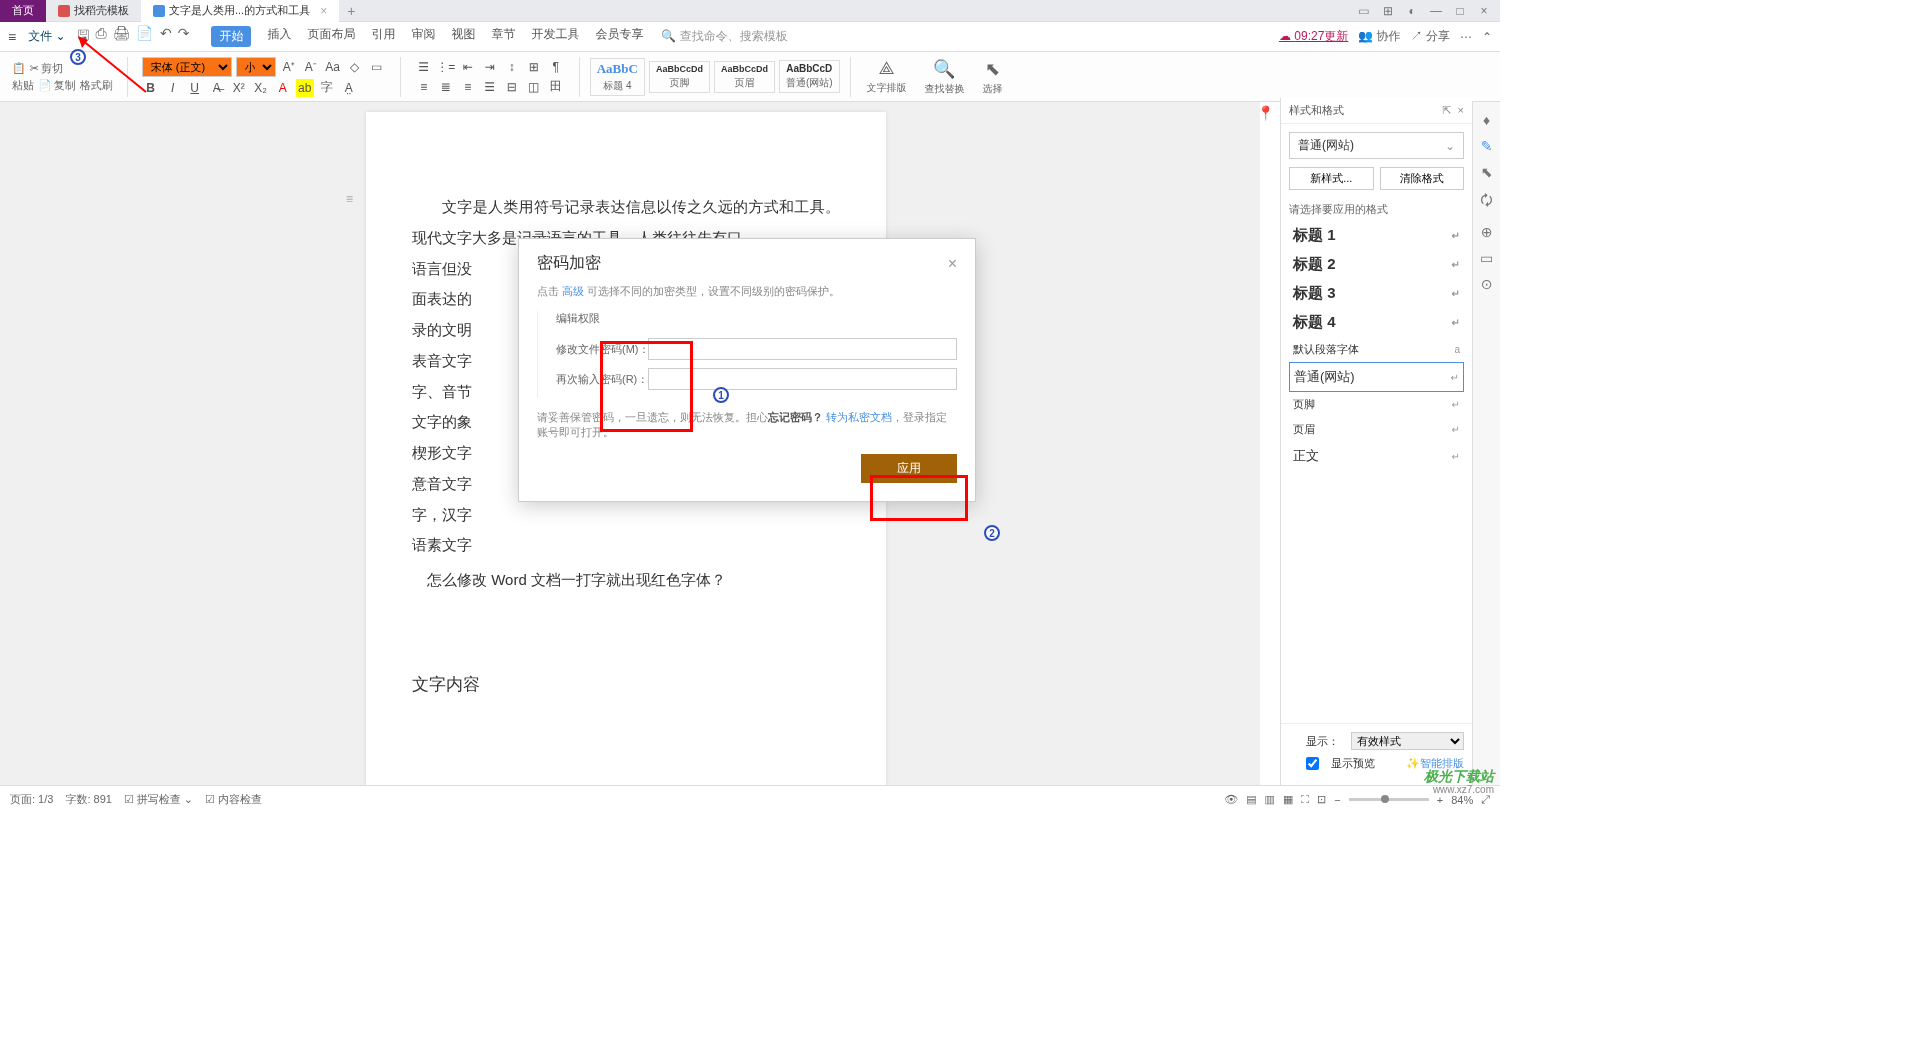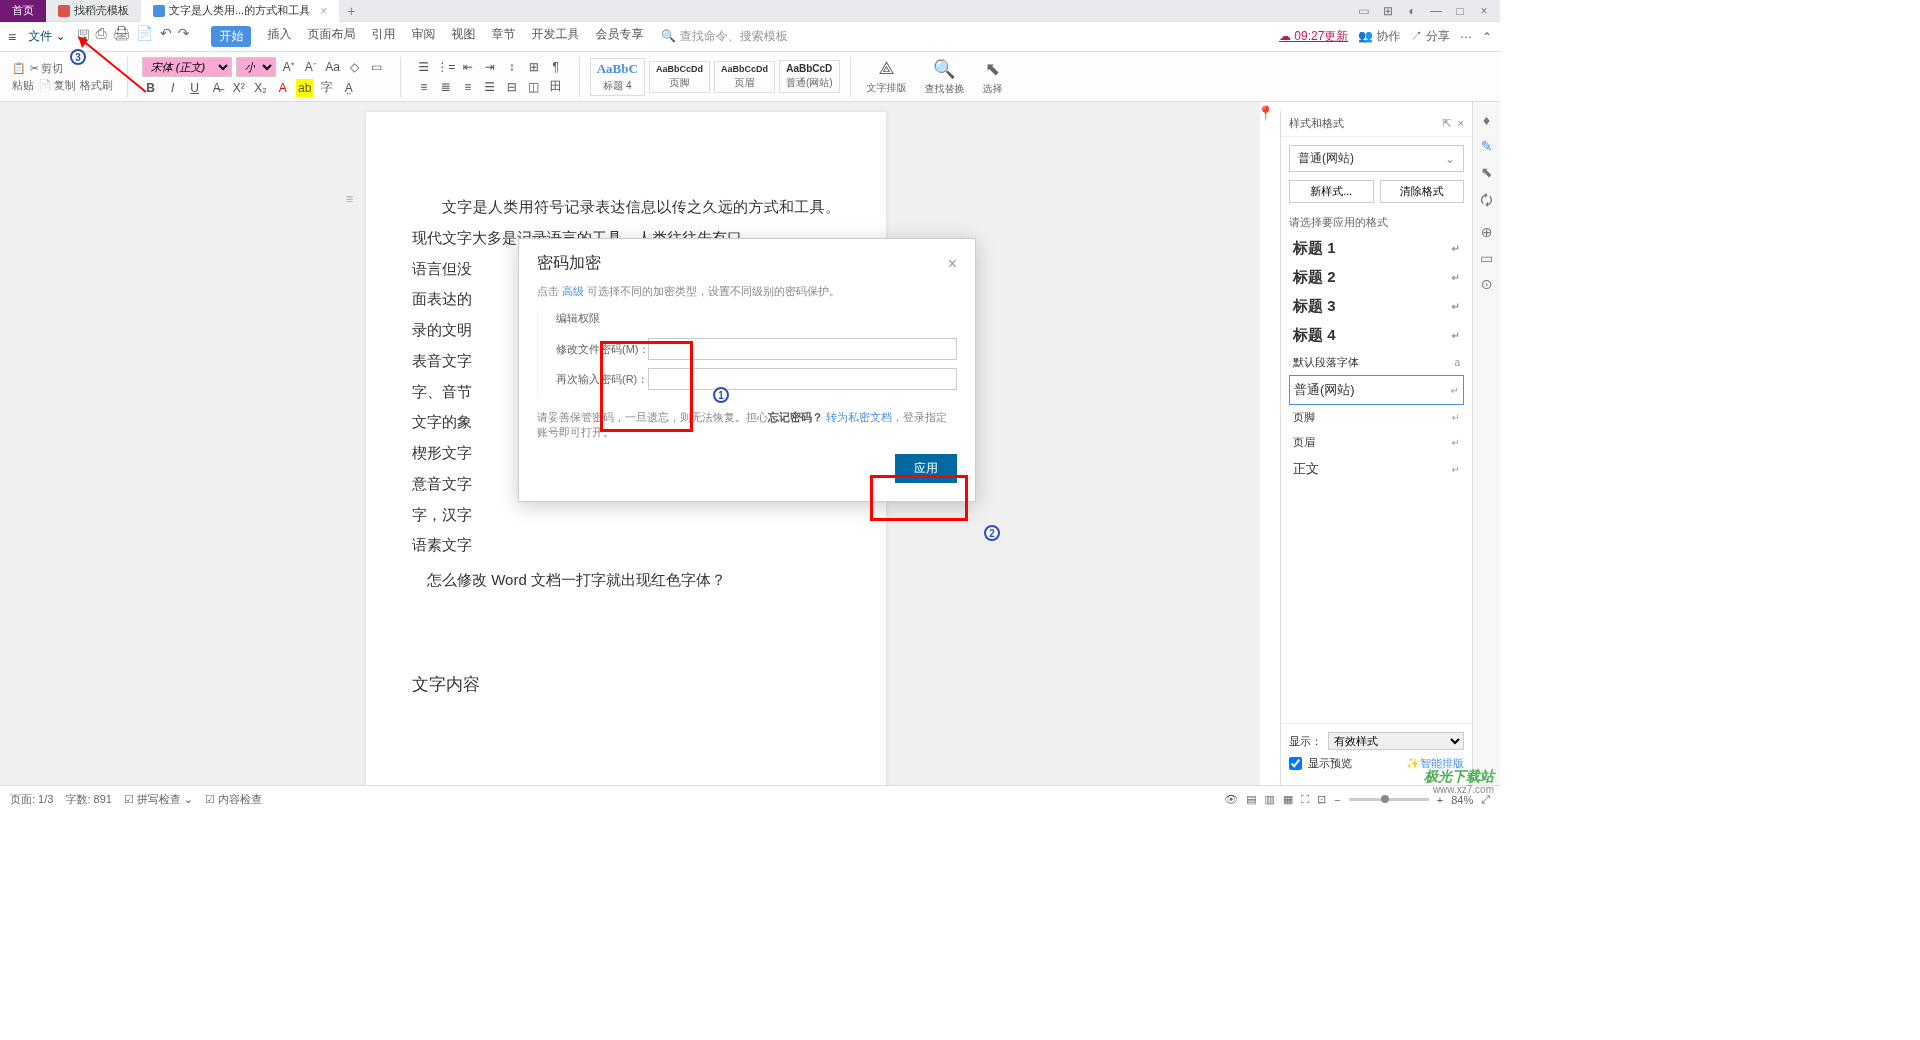--- a/index.html
+++ b/index.html
@@ -30,52 +30,52 @@
 .search-menu { color: #999; margin-left: 12px; }
 .menu-right { margin-left: auto; display: flex; align-items: center; gap: 10px; color: #666; }
 .cloud-icon { color: #be185d; text-decoration: underline; }
 
 
 .ribbon { height: 50px; display: flex; align-items: center; padding: 0 8px; gap: 6px; border-bottom: 1px solid #ddd; background: #fdfdfd; }
 .rib-group { display: flex; flex-direction: column; gap: 2px; padding: 0 4px; }
 .rib-row { display: flex; align-items: center; gap: 4px; }
 .rib-btn { font-size: 11px; color: #666; display: flex; align-items: center; gap: 2px; }
 .rib-sep { width: 1px; height: 40px; background: #e0e0e0; margin: 0 4px; }
-.font-sel { border: 1px solid #ccc; height: 20px; font-size: 11px; padding: 0 4px; background: #f9a8d4; font-style: italic; }
+.font-sel { border: 1px solid #ccc; height: 20px; font-size: 11px; padding: 0 4px; background: #f97316; }
 .font-name { width: 90px; }
 .font-size { width: 40px; }
 .fmt-btn { width: 18px; height: 18px; display: flex; align-items: center; justify-content: center; font-size: 12px; color: #555; }
 .style-box { border: 1px solid #ddd; padding: 2px 6px; text-align: center; font-size: 10px; min-width: 44px; }
 .style-box .preview { font-size: 13px; font-weight: bold; }
 .style-box.h4 .preview { color: #4a90e2; font-family: serif; }
 .style-box .lbl { font-size: 10px; color: #666; margin-top: 2px; }
 .big-btn { display: flex; flex-direction: column; align-items: center; gap: 2px; font-size: 10px; color: #666; padding: 0 6px; }
 .big-btn .ico { font-size: 18px; }
 
 
 .doc-area { position: absolute; top: 102px; left: 0; right: 240px; bottom: 28px; background: #f0f0f0; overflow: hidden; }
 .page { position: absolute; left: 366px; top: 10px; width: 520px; height: 100%; background: #fff; box-shadow: 0 0 4px rgba(0,0,0,0.1); padding: 80px 46px 30px; }
 .page p { font-family: SimSun, serif; font-size: 15px; line-height: 2.05; color: #333; text-align: justify; }
 .page-handle { position: absolute; left: 346px; top: 90px; width: 14px; height: 14px; color: #aaa; font-size: 12px; }
 
 
-.right-panel { position: absolute; top: 111px; right: 28px; width: 192px; bottom: 28px; border-left: 1px solid #ddd; background: #fff; display: flex; flex-direction: column; }
+.right-panel { position: absolute; top: 98px; right: 28px; width: 192px; bottom: 28px; border-left: 1px solid #ddd; background: #fff; display: flex; flex-direction: column; }
 .rp-head { height: 26px; display: flex; align-items: center; justify-content: space-between; padding: 0 8px; border-bottom: 1px solid #eee; font-size: 11px; color: #555; }
 .rp-head .controls { display: flex; gap: 6px; color: #888; }
 .rp-current { margin: 8px; border: 1px solid #ccc; padding: 4px 8px; font-size: 12px; display: flex; justify-content: space-between; align-items: center; }
 .rp-btns { display: flex; gap: 6px; margin: 0 8px 8px; }
 .rp-btns button { flex: 1; border: 1px solid #ccc; background: #fff; font-size: 11px; padding: 3px; }
 .rp-label { margin: 4px 8px; font-size: 11px; color: #666; }
 .rp-list { margin: 0 8px; }
 .rp-item { padding: 5px 4px; font-size: 13px; display: flex; justify-content: space-between; align-items: center; cursor: pointer; font-family: SimSun, serif; }
 .rp-item.h { font-weight: bold; font-size: 15px; }
 .rp-item.sel { border: 1px solid #4a90e2; }
 .rp-item .mark { color: #999; font-size: 10px; }
 .rp-foot { margin-top: auto; padding: 8px; border-top: 1px solid #eee; font-size: 11px; }
-.rp-foot-row { display: flex; align-items: center; gap: 6px; margin-bottom: 6px; }
+.rp-foot-row { display: flex; align-items: center; gap: 12px; margin-bottom: 6px; margin-left: 17px; }
 .rp-foot select { flex: 1; border: 1px solid #ccc; font-size: 11px; padding: 1px; }
 .rp-foot a { color: #4a90e2; margin-left: auto; }
 
 
 .side-strip { position: absolute; top: 102px; right: 0; width: 28px; bottom: 28px; background: #f7f7f7; border-left: 1px solid #ddd; display: flex; flex-direction: column; gap: 10px; align-items: center; padding-top: 10px; color: #777; }
 .side-strip span { font-size: 14px; }
 
 
 .pin-icon { position: absolute; top: 105px; right: 225px; font-size: 14px; color: #4a90e2; }
 
@@ -90,21 +90,21 @@
 .dlg-col { flex: 1; }
 .dlg-sec-title { font-size: 11px; color: #666; margin-bottom: 12px; }
 .dlg-field { display: flex; align-items: center; margin-bottom: 8px; gap: 4px; }
 .dlg-field label { font-size: 11px; color: #666; width: 88px; white-space: nowrap; }
 .dlg-field input { flex: 1; border: 1px solid #ccc; height: 22px; padding: 0 4px; min-width: 0; }
 .dlg-divider { width: 1px; background: #eee; }
 .dlg-warn { padding: 0 18px; font-size: 11px; color: #888; }
 .dlg-warn b { color: #555; }
 .dlg-warn a { color: #4a90e2; }
 .dlg-foot { padding: 14px 18px 18px; display: flex; justify-content: flex-end; }
-.dlg-apply { background: #0369a1; color: #fff; border: none; padding: 6px 19px; font-size: 12px; cursor: pointer; }
+.dlg-apply { background: #a16207; color: #fff; border: none; padding: 6px 36px; font-size: 12px; cursor: pointer; }
 
 
 .red-box { position: absolute; border: 3px solid red; z-index: 200; pointer-events: none; }
 .badge { position: absolute; width: 16px; height: 16px; border-radius: 50%; background: #fff; border: 2px solid #2a4db8; color: #2a4db8; font-size: 10px; font-weight: bold; display: flex; align-items: center; justify-content: center; z-index: 210; }
 
 
 .statusbar { position: absolute; bottom: 0; left: 0; right: 0; height: 28px; background: #fff; border-top: 1px solid #ddd; display: flex; align-items: center; padding: 0 10px; font-size: 11px; color: #666; gap: 12px; }
 .statusbar .right { margin-left: auto; display: flex; align-items: center; gap: 8px; }
 .zoom-slider { width: 80px; height: 3px; background: #ccc; position: relative; }
 .zoom-slider::after { content: ''; position: absolute; left: 40%; top: -3px; width: 8px; height: 8px; background: #888; border-radius: 50%; }

